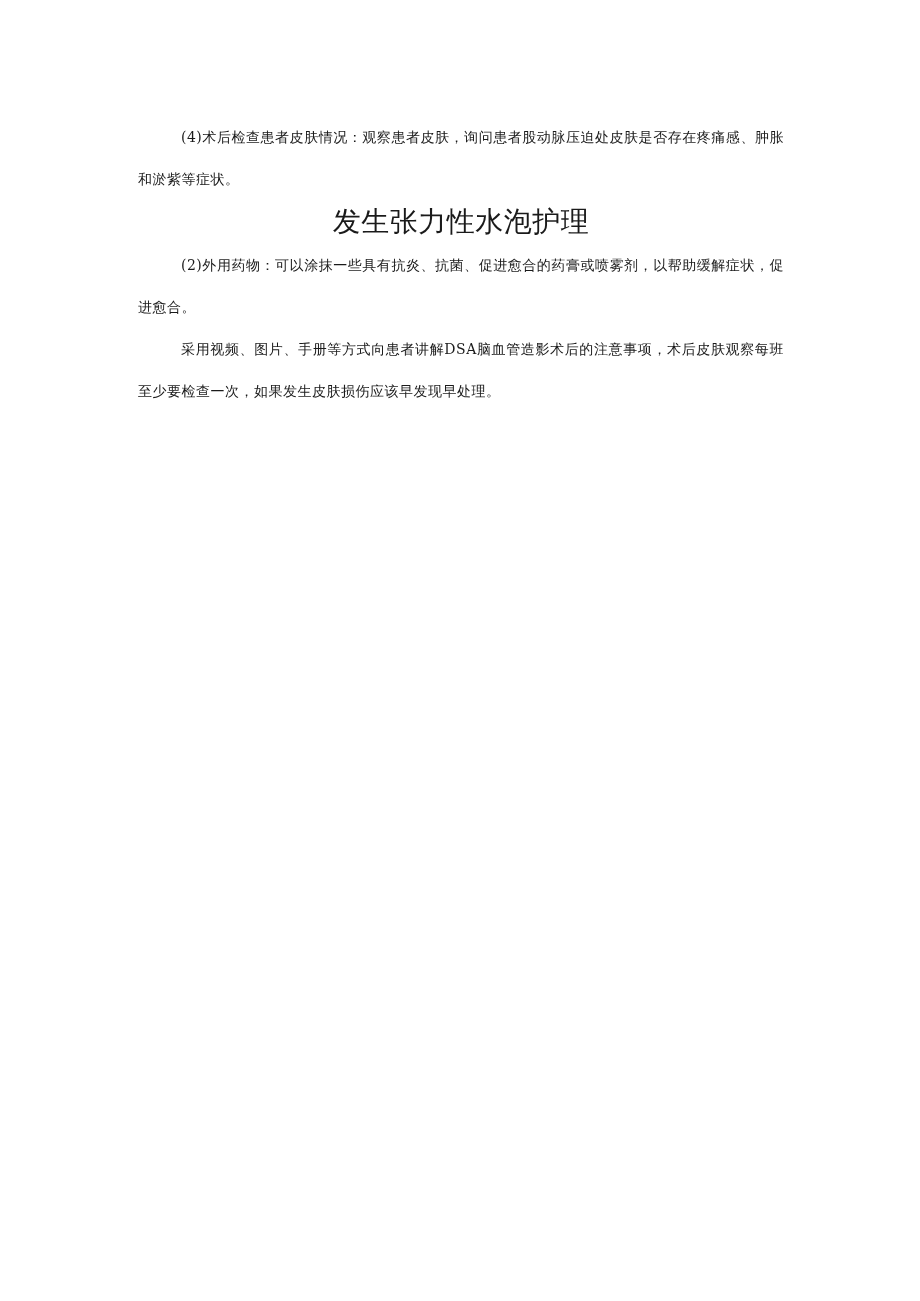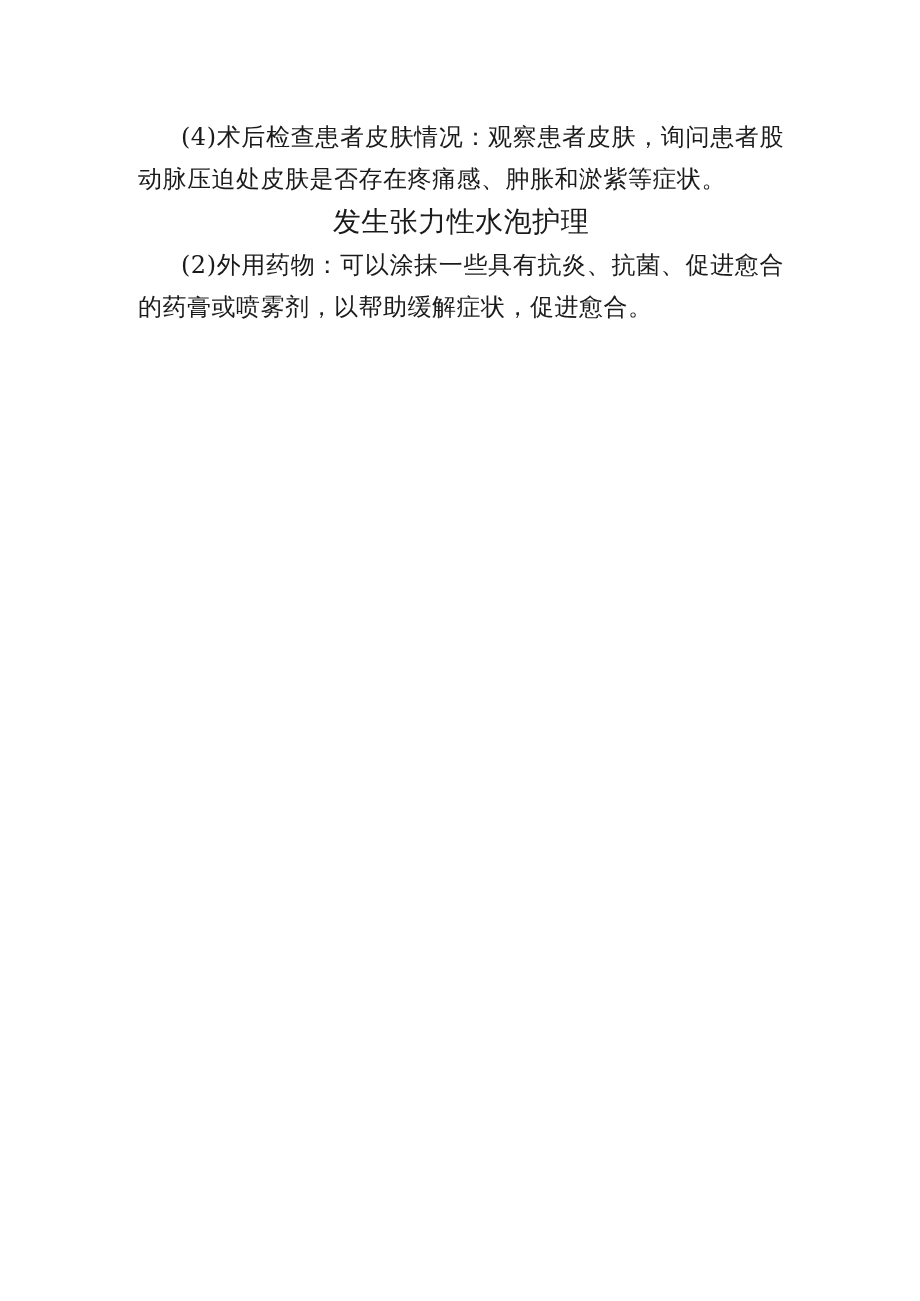--- a/index.html
+++ b/index.html
@@ -15,21 +15,21 @@
       color: #1a1a1a;
     }
     .page {
       position: absolute;
       left: 138px;
       top: 116px;
       width: 646px;
     }
     .para {
       font-family: "DejaVu Serif", "Liberation Serif", serif;
-      font-size: 24px;
+      font-size: 14px;
       line-height: 42px;
       text-indent: 43px;
       text-align: justify;
       letter-spacing: 0.5px;
       margin: 0;
     }
     .heading {
       font-family: "DejaVu Sans", "Liberation Sans", sans-serif;
       font-size: 28px;
       line-height: 44px;
@@ -42,13 +42,14 @@
   </style>
 </head>
 <body>
 
 <div class="page">
   <p class="para">(4)术后检查患者皮肤情况：观察患者皮肤，询问患者股动脉压迫处皮肤是否存在疼痛感、肿胀和淤紫等症状。</p>
 
   <h2 class="heading">发生张力性水泡护理</h2>
   <p class="para">(2)外用药物：可以涂抹一些具有抗炎、抗菌、促进愈合的药膏或喷雾剂，以帮助缓解症状，促进愈合。</p>
 
+  <p class="para">采用视频、图片、手册等方式向患者讲解DSA脑血管造影术后的注意事项，术后皮肤观察每班至少要检查一次，如果发生皮肤损伤应该早发现早处理。</p>
 </div>
 
 </body></html>

